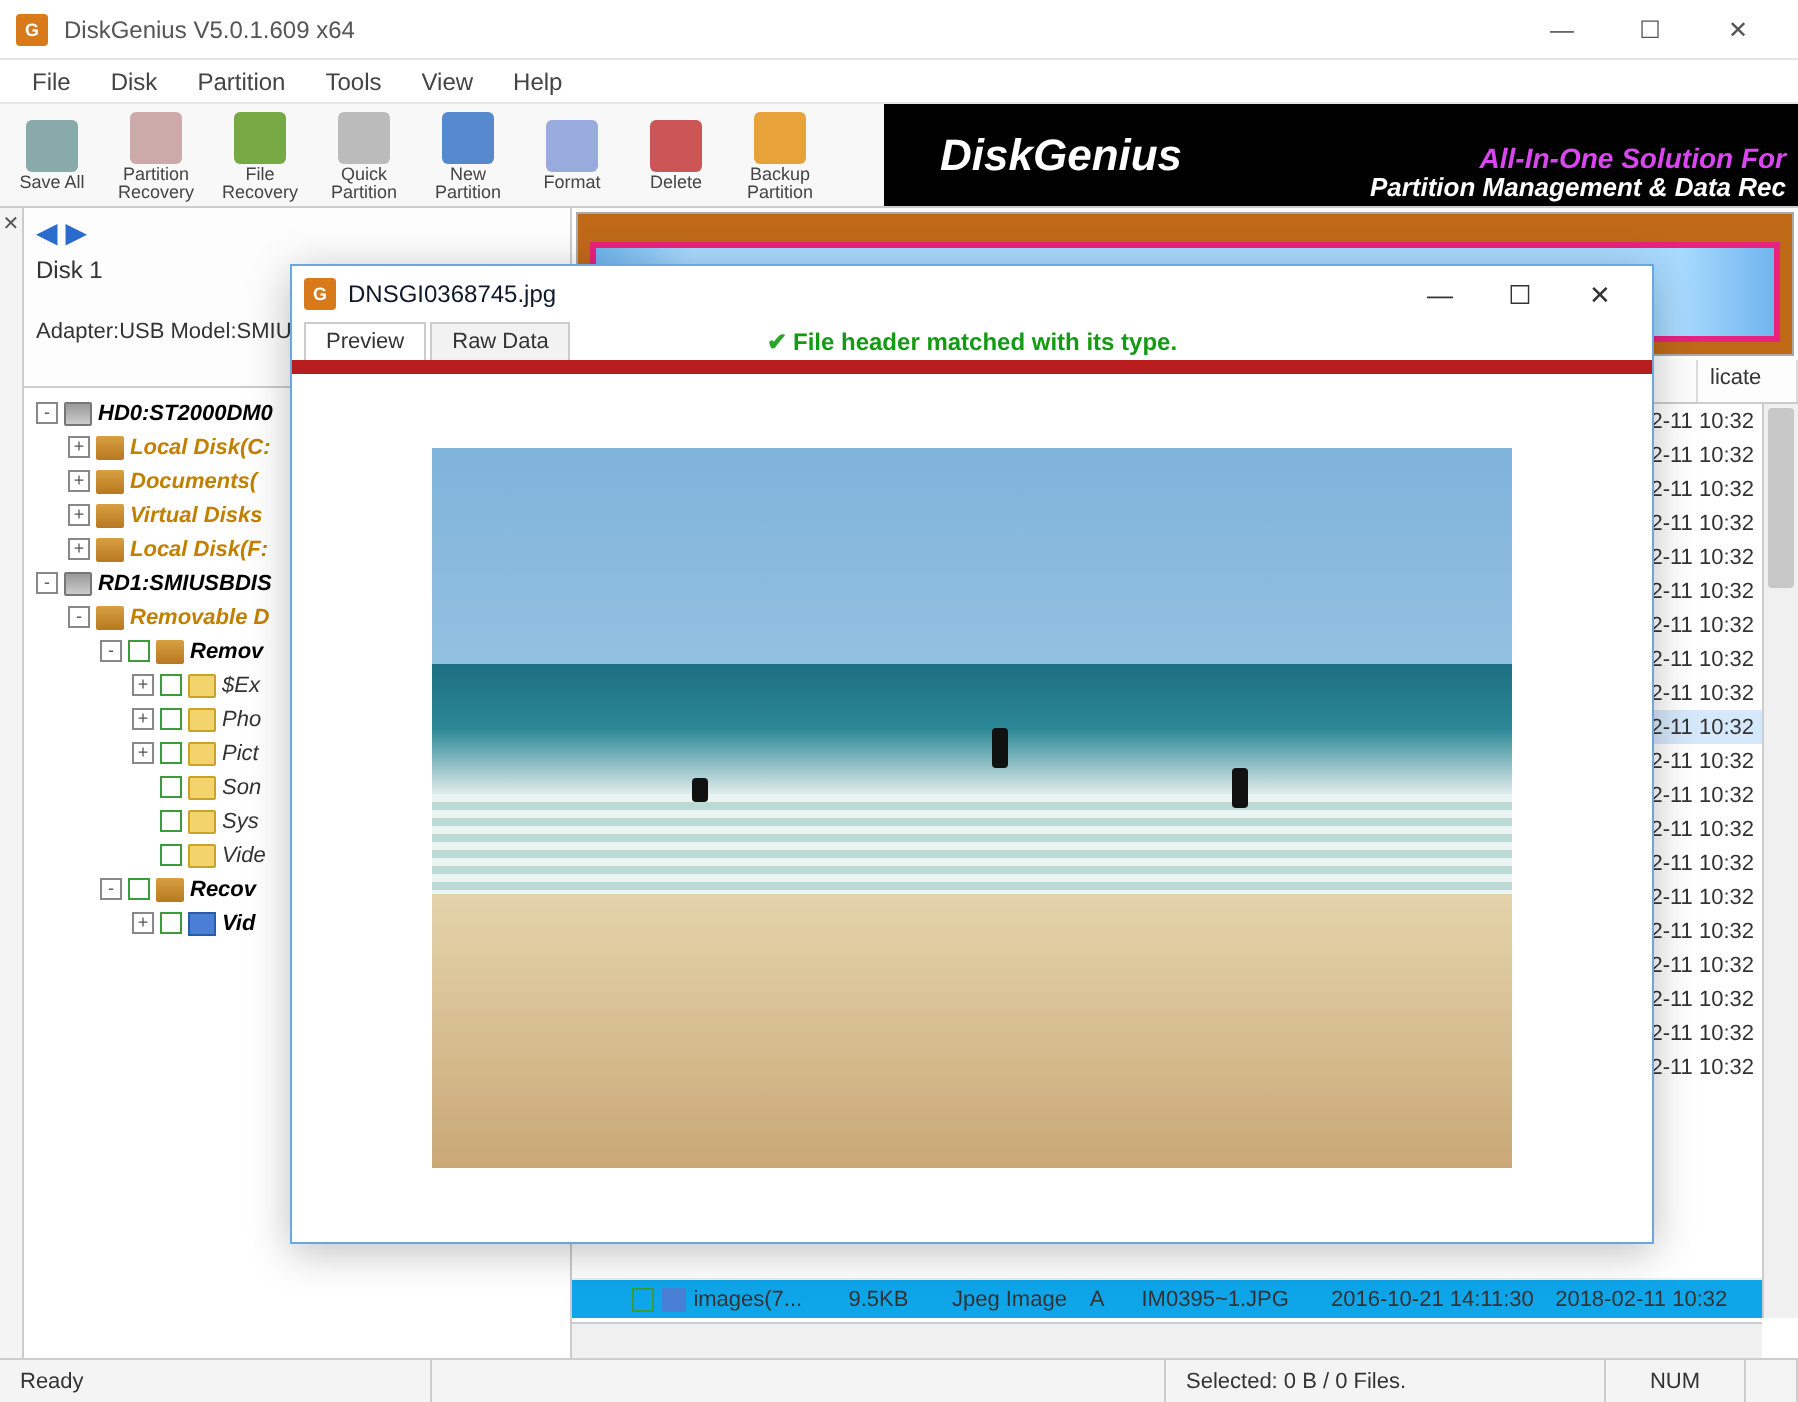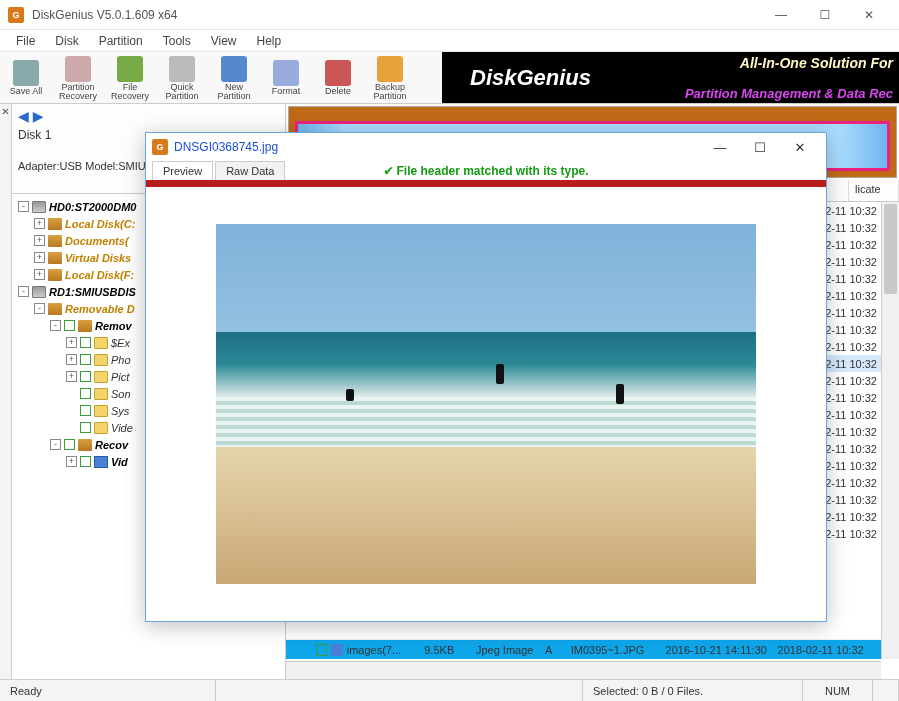--- a/index.html
+++ b/index.html
@@ -11,22 +11,22 @@
 .titlebar .win-btn { width: 44px; height: 28px; display: flex; align-items: center; justify-content: center; color: #555; }
 
 .menubar { height: 22px; display: flex; align-items: center; padding: 0 6px; border-bottom: 1px solid #e5e5e5; }
 .menubar .menu-item { padding: 2px 10px; color: #444; }
 
 .toolbar { height: 52px; display: flex; align-items: center; background: #f8f8f8; border-bottom: 1px solid #ccc; position: relative; overflow: hidden; }
 .tool-btn { width: 52px; height: 48px; display: flex; flex-direction: column; align-items: center; justify-content: center; font-size: 9px; color: #444; text-align: center; line-height: 1.05; padding-top:2px;}
 .tool-btn .tico { width: 26px; height: 26px; margin-bottom: 1px; display:flex; align-items:center; justify-content:center; border-radius:3px; }
 .banner { position: absolute; left: 442px; top: 0; right: 0; height: 52px; background: #000; color: #fff; display: flex; flex-direction: column; justify-content: center; padding-left: 28px; overflow:hidden;}
 .banner .bn1 { font-size: 22px; font-weight: bold; font-style: italic; color: #fff; }
-.banner .bn2 { position:absolute; right:6px; top:3px; font-size: 14px; color:#fef9c3; font-weight:bold; font-style:italic;}
-.banner .bn3 { position:absolute; right:6px; bottom:3px; font-size: 13px; color:#d946ef; font-weight:bold; font-style:italic;}
+.banner .bn2 { position:absolute; right:6px; top:19px; font-size: 14px; color:#d946ef; font-weight:bold; font-style:italic;}
+.banner .bn3 { position:absolute; right:6px; bottom:3px; font-size: 13px; color:#ffffff; font-weight:bold; font-style:italic;}
 
 .content { display: flex; height: calc(701px - 30px - 22px - 52px - 22px); }
 .close-strip { width: 12px; background:#f4f4f4; border-right:1px solid #ccc; text-align:center; font-size:10px; color:#555; padding-top:2px;}
 .left-panel { width: 274px; display: flex; flex-direction: column; border-right: 1px solid #ccc; }
 .disk-box { height: 90px; border-bottom: 1px solid #ccc; padding: 4px 6px; background: #fdfdfd; }
 .disk-nav { display: flex; gap: 4px; font-size: 14px; color: #2a6bcc; }
 .disk-label { margin-top: 4px; color: #333; }
 .disk-info { margin-top: 18px; font-size: 11px; color: #333; }
 
 .tree { flex:1; overflow:auto; padding: 4px 2px; background:#fff; }
@@ -55,21 +55,21 @@
 .scroll-v .thumb { position:absolute; left:2px; right:2px; top:2px; height:90px; background:#c8c8c8; border-radius:2px;}
 .scroll-h { position:absolute; left:0; right:18px; bottom:0; height:18px; background:#f0f0f0; border-top:1px solid #ccc;}
 .statusbar { height: 22px; border-top:1px solid #ccc; display:flex; align-items:center; font-size:11px; color:#333; background:#f4f4f4;}
 .statusbar .sb-cell { padding:0 10px; border-right:1px solid #ccc; height:100%; display:flex; align-items:center;}
 .statusbar .sb-flex { flex:1; }
 
 
 .preview-win { position:absolute; left:145px; top:132px; width:682px; height:490px; background:#fff; border:1px solid #6aa6e0; box-shadow:0 4px 20px rgba(0,0,0,.25); display:flex; flex-direction:column;}
 .preview-title { height:28px; display:flex; align-items:center; padding:0 6px; }
 .preview-title .picon{ width:16px;height:16px; background:#d87a1a; border-radius:2px; margin-right:6px;display:flex;align-items:center;justify-content:center;color:#fff;font-size:9px;font-weight:bold;}
-.preview-title .ptxt { flex:1; color:#1d4ed8; font-size:12px;}
+.preview-title .ptxt { flex:1; color:#0f172a; font-size:12px;}
 .preview-title .pbtn { width:40px; height:26px; display:flex; align-items:center; justify-content:center; color:#333; font-size:13px;}
 .preview-tabs { height:26px; display:flex; align-items:flex-end; padding:0 6px; position:relative; border-bottom:7px solid #b91c1c;}
 .preview-tabs .ptab { border:1px solid #ccc; border-bottom:none; padding:3px 10px; font-size:11px; background:#fff; margin-right:2px;}
 .preview-tabs .ptab:not(.active){ background:#f2f2f2;}
 .preview-msg { position:absolute; left:0; right:0; top:3px; text-align:center; color:#159a15; font-weight:bold; font-size:12px;}
 .preview-msg .check { color:#2aa62a; margin-right:3px;}
 .preview-body { flex:1; display:flex; align-items:center; justify-content:center; background:#fff; padding:10px;}
 .photo { width:540px; height:360px; background:#88b8d8; position:relative; overflow:hidden; }
 .photo .sky{position:absolute;left:0;right:0;top:0;height:45%;background:linear-gradient(#7fb3da,#9cc7e4);}
 .photo .sea{position:absolute;left:0;right:0;top:30%;height:30%;background:linear-gradient(#1d6f82,#2b8896 30%,#dfeaea 60%,#cfe6e4);}

